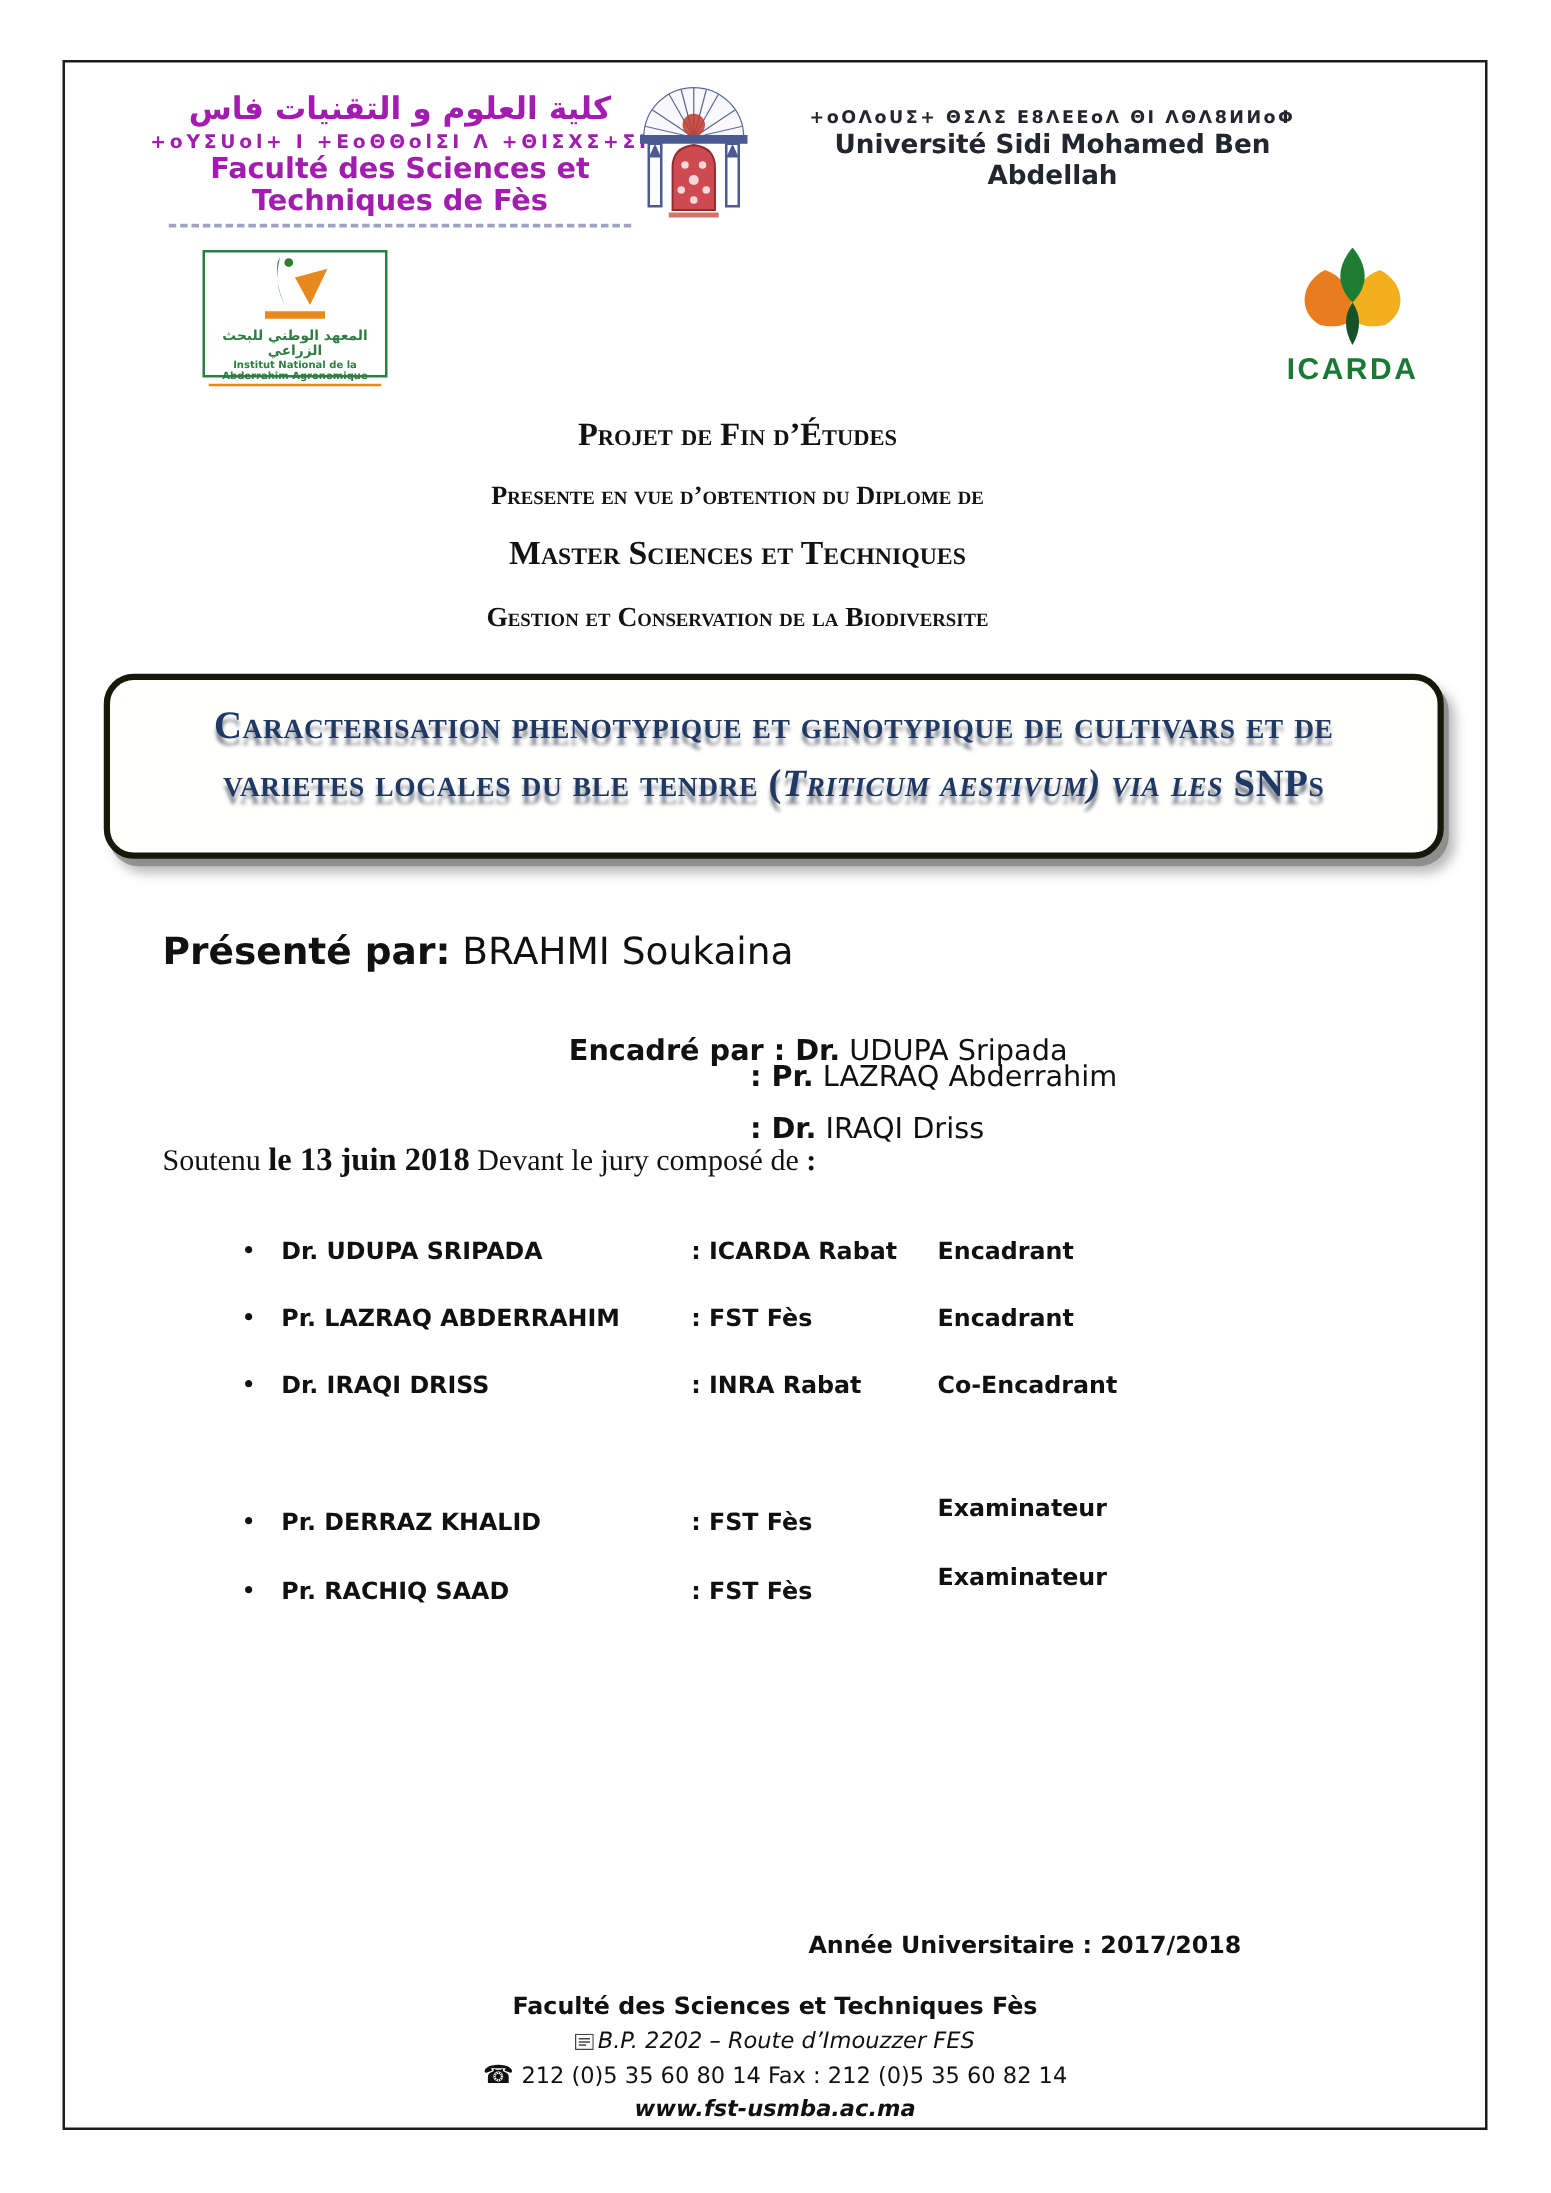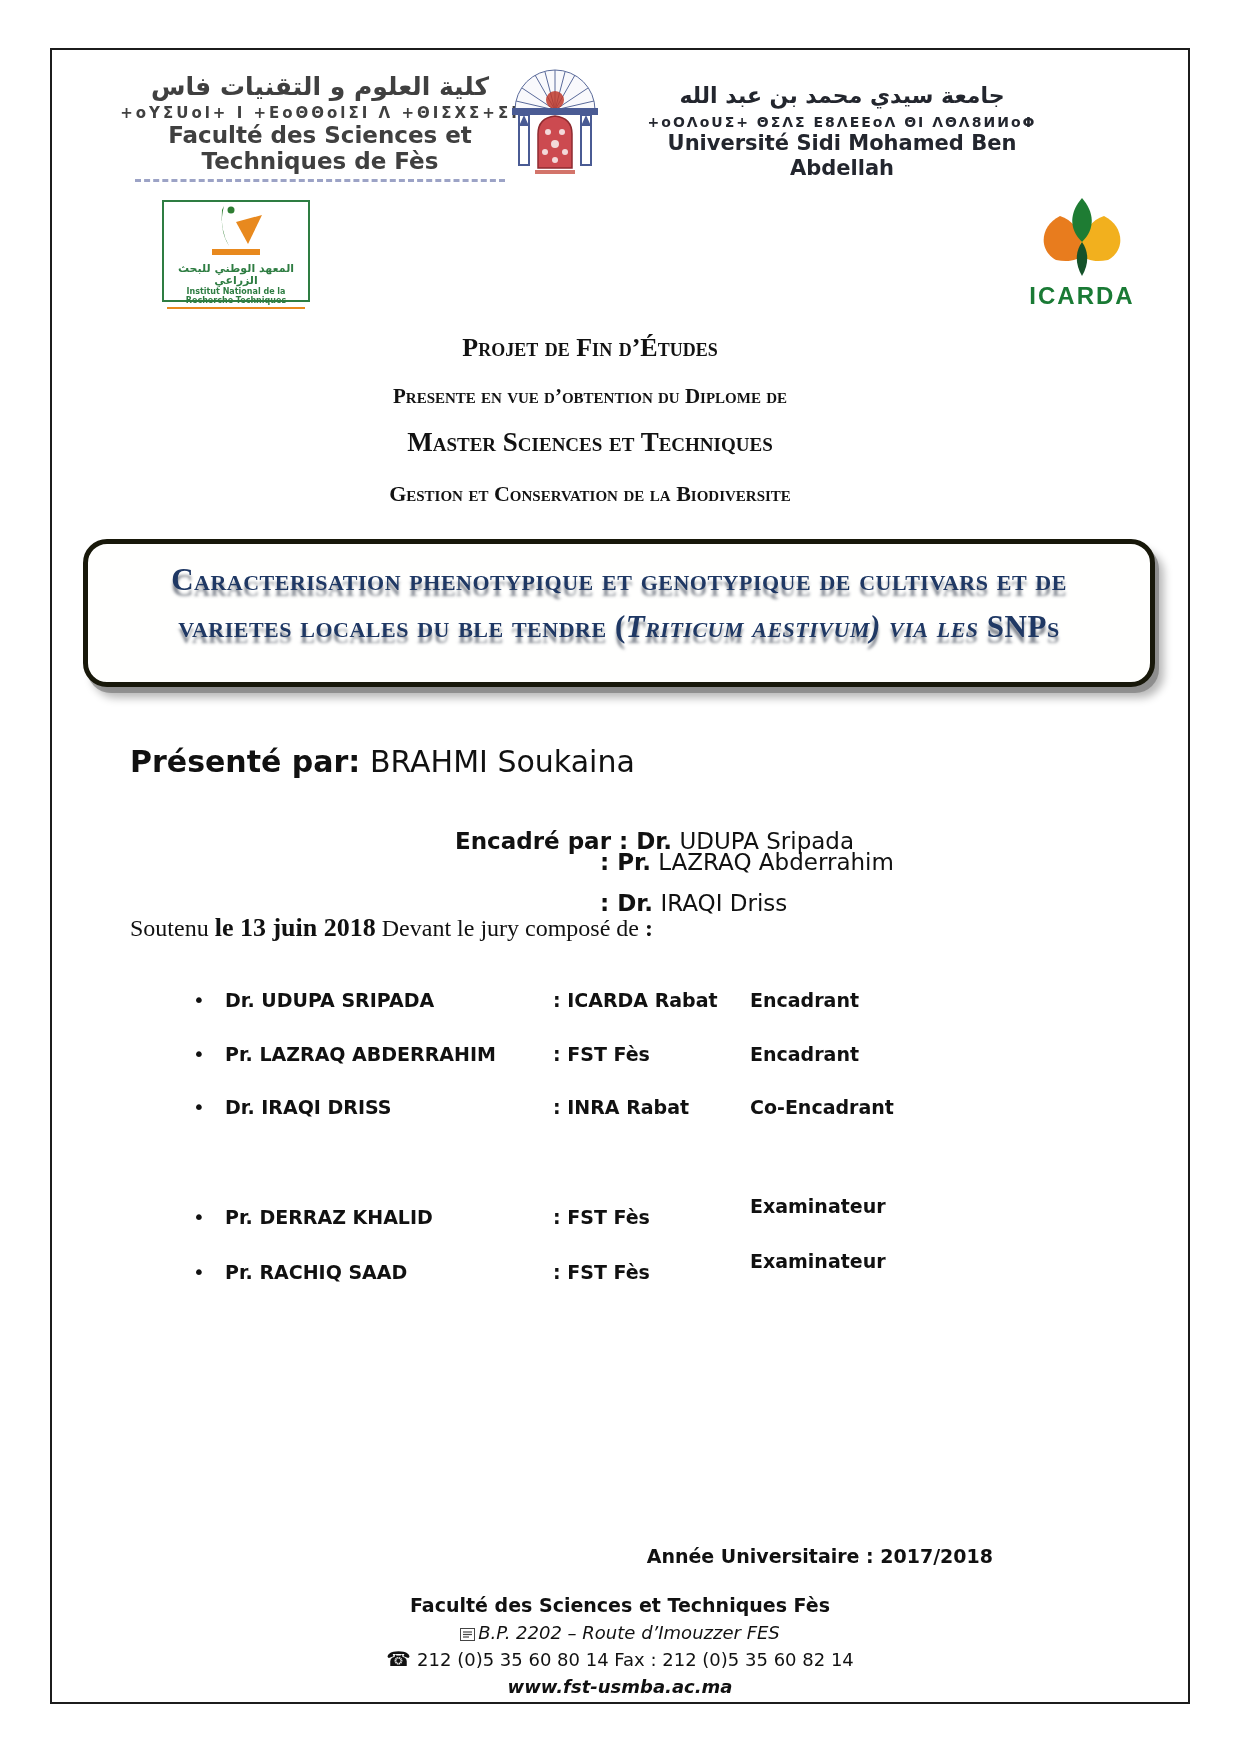--- a/index.html
+++ b/index.html
@@ -6,21 +6,21 @@
   .page {
     position:relative; width:1241px; height:1754px; background:#ffffff;
     font-family:"DejaVu Sans", sans-serif; color:#111; overflow:hidden;
   }
   .frame {
     position:absolute; left:50px; top:48px; width:1140px; height:1656px;
     border:2px solid #1c1c1c; box-sizing:border-box;
   }
 
   
-  .fst-block { position:absolute; left:110px; top:72px; width:420px; text-align:center; color:#404040; }
+  .fst-block { position:absolute; left:110px; top:72px; width:420px; text-align:center; color:#a21caf; }
   .fst-arabic { font-size:25px; font-weight:bold; line-height:30px; }
   .fst-tifinagh { font-size:15px; font-weight:bold; letter-spacing:3px; line-height:18px; margin-top:2px; }
   .fst-french { font-size:23px; font-weight:bold; line-height:26px; }
   .fst-dashes { width:88%; margin:5px auto 0; border-top:3px dashed #8b94bd; opacity:.85; }
 
   .emblem { position:absolute; left:505px; top:56px; width:100px; height:122px; }
 
   .usmba-block { position:absolute; left:622px; top:82px; width:440px; text-align:center; color:#23262e; }
   .usmba-arabic { font-size:22px; font-weight:bold; line-height:28px; }
   .usmba-tifinagh { font-size:14px; font-weight:bold; letter-spacing:2px; line-height:18px; margin-top:3px; }
@@ -135,34 +135,33 @@
         <circle cx="50" cy="88" r="4"></circle>
           <circle cx="40" cy="96" r="3"></circle>
         <circle cx="60" cy="96" r="3"></circle>
           <circle cx="50" cy="104" r="3"></circle>
       </g>
       <rect x="30" y="114" width="40" height="4" fill="#c0392b" opacity="0.7"></rect>
     </svg>
   </div>
 
   <div class="usmba-block">
-    <div class="usmba-arabic">جامعة سيدي محمد بن عبد الله</div>
     <div class="usmba-tifinagh">+oOΛoUΣ+ ΘΣΛΣ Ε8ΛΕΕoΛ ΘΙ ΛΘΛ8ИИoΦ</div>
     <div class="usmba-french">Université Sidi Mohamed Ben Abdellah</div>
   </div>
 
   <div class="inra">
     <svg width="80" height="56" viewBox="0 0 80 56">
       <path d="M28,4 Q22,26 33,44 Q24,28 26,8 Z" fill="#2e7d32"></path>
       <circle cx="35" cy="8" r="3.5" fill="#2e7d32"></circle>
       <polygon points="40,20 66,13 52,42" fill="#e8891e"></polygon>
       <rect x="16" y="47" width="48" height="6" fill="#e8891e"></rect>
     </svg>
     <div class="inra-arabic">المعهد الوطني للبحث الزراعي</div>
-    <div class="inra-caption">Institut National de la Recherche Techniques</div>
+    <div class="inra-caption">Institut National de la Abderrahim Agronomique</div>
   </div>
 
   <div class="icarda">
     <svg width="104" height="80" viewBox="0 0 104 80">
       <path d="M30,18 C10,28 8,52 26,62 C46,66 56,58 54,46 C50,32 42,22 30,18 Z" fill="#e87c1e"></path>
       <path d="M74,18 C94,28 96,52 78,62 C58,66 48,58 50,46 C54,32 62,22 74,18 Z" fill="#f2b01e"></path>
       <path d="M52,0 C40,14 38,30 52,44 C66,30 64,14 52,0 Z" fill="#1e7c33"></path>
       <path d="M52,44 C45,54 45,66 52,78 C59,66 59,54 52,44 Z" fill="#15522a"></path>
     </svg>
     <div class="icarda-label">ICARDA</div>

